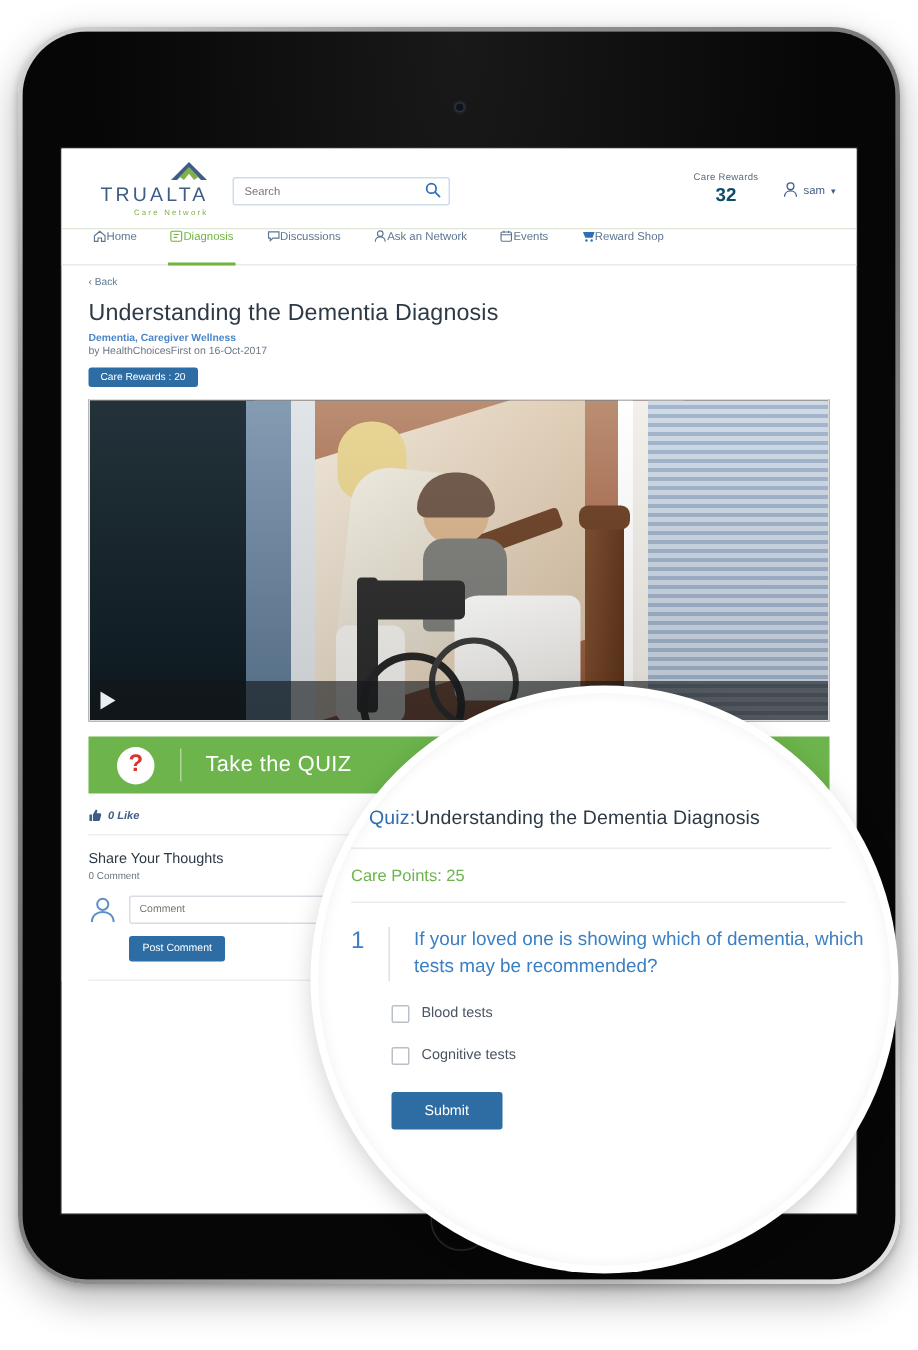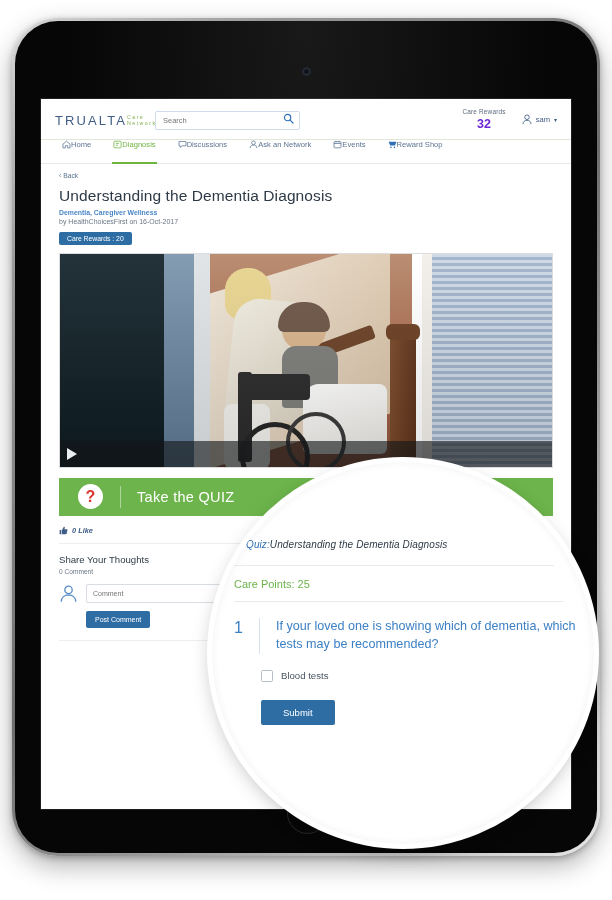--- a/index.html
+++ b/index.html
@@ -79,22 +79,22 @@
   .site-header {
     display: flex;
     align-items: center;
     padding: 9px 14px 7px 14px;
     background: #fff;
     border-bottom: 1px solid #dfe7d8;
     box-sizing: border-box;
   }
   .logo-block {
     display: flex;
-    flex-direction: row;
-    align-items: flex-start;
+    flex-direction: column;
+    align-items: flex-end;
     width: 84px;
     flex: 0 0 auto;
   }
   .logo-mark { display:block; }
   .logo-word {
     font-size: 13px;
     letter-spacing: 2.1px;
     color: #3f5d86;
     font-weight: 400;
     margin-top: 1px;
@@ -134,21 +134,21 @@
     margin-left: auto;
     display: flex;
     align-items: center;
     gap: 16px;
   }
   .rewards {
     text-align: center;
     line-height: 1.2;
   }
   .rewards-label { font-size: 6.4px; color: #5b6b7e; letter-spacing: .2px; }
-  .rewards-value { font-size: 12.5px; color: #6d28d9; font-weight: bold; margin-top: 1px; }
+  .rewards-value { font-size: 12.5px; color: #0c4a6e; font-weight: bold; margin-top: 1px; }
   .user-chip {
     display: flex;
     align-items: center;
     gap: 4px;
     color: #3f5d86;
     font-size: 7.6px;
   }
   .user-caret { font-size: 6px; color: #3f5d86; }
 
   
@@ -367,21 +367,21 @@
     padding-bottom: 11px;
     border-bottom: 1px solid #e9ecef;
     width: 320px;
   }
   .quiz-bar {
     width: 4px;
     height: 20px;
     background: #2f6fb5;
     flex: 0 0 auto;
   }
-  .quiz-title-text { font-size: 10px; color: #2d3a46; letter-spacing: .1px; font-style: italic; }
+  .quiz-title-text { font-size: 13px; color: #2d3a46; letter-spacing: .1px; }
   .quiz-title-text .q-word { color: #2f6fb5; }
   .care-points {
     font-size: 11px;
     color: #6cb44b;
     padding: 12px 0 11px 0;
     border-bottom: 1px solid #e9ecef;
     width: 330px;
   }
   .question-block {
     display: flex;
@@ -606,17 +606,21 @@
       <div class="q-number">1</div>
       <div class="q-divider"></div>
       <div class="q-text">If your loved one is showing which of dementia, which tests may be recommended?</div>
     </div>
 
     <div class="options">
       <div class="option">
         <span class="checkbox"></span>
         <span class="option-label">Blood tests</span>
       </div>
+      <div class="option">
+        <span class="checkbox"></span>
+        <span class="option-label">Cognitive tests</span>
+      </div>
     </div>
 
     <button class="submit-btn">Submit</button>
   </div>
 </div>
 
 </body></html>

